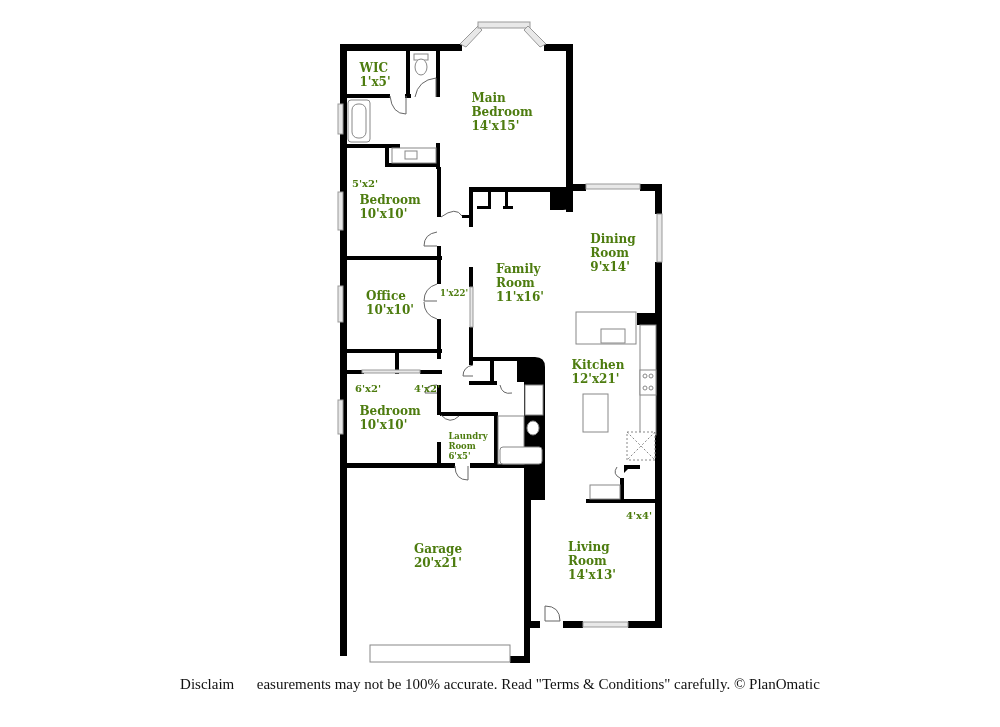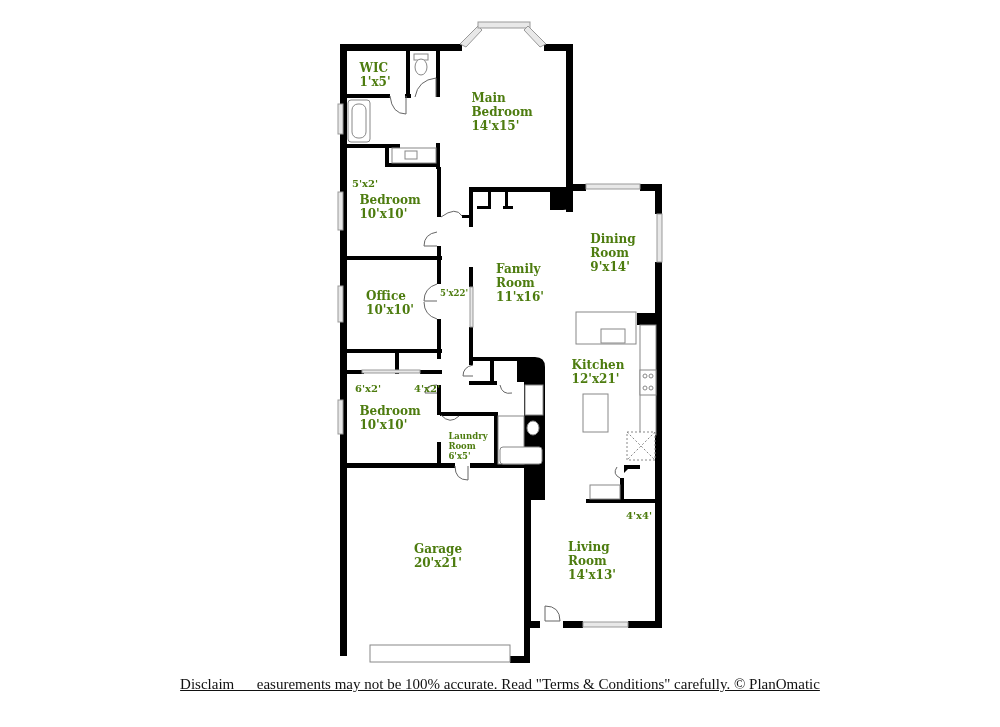--- a/index.html
+++ b/index.html
@@ -183,21 +183,21 @@
 </div>
 <div class="label md" style="left:390px; top:194px;">
   <div>Bedroom</div>
   <div>10'x10'</div>
 </div>
 <div class="label md" style="left:390px; top:290px;">
   <div>Office</div>
   <div>10'x10'</div>
 </div>
 <div class="label xs" style="left:454px; top:289px;">
-  <div>5'x22'</div>
+  <div>1'x22'</div>
 </div>
 <div class="label md" style="left:520px; top:263px;">
   <div>Family</div>
   <div>Room</div>
   <div>11'x16'</div>
 </div>
 <div class="label md" style="left:613px; top:233px;">
   <div>Dining</div>
   <div>Room</div>
   <div>9'x14'</div>
@@ -227,13 +227,13 @@
 <div class="label md" style="left:438px; top:543px;">
   <div>Garage</div>
   <div>20'x21'</div>
 </div>
 <div class="label md" style="left:592px; top:541px;">
   <div>Living</div>
   <div>Room</div>
   <div>14'x13'</div>
 </div>
 
-<div class="disclaimer" style="white-space:pre;text-decoration:underline;">Disclaim      easurements may not be 100% accurate. Read "Terms &amp; Conditions" carefully. © PlanOmatic</div>
+<div class="disclaimer" style="white-space:pre;">Disclaim      easurements may not be 100% accurate. Read "Terms &amp; Conditions" carefully. © PlanOmatic</div>
 
 </body></html>

